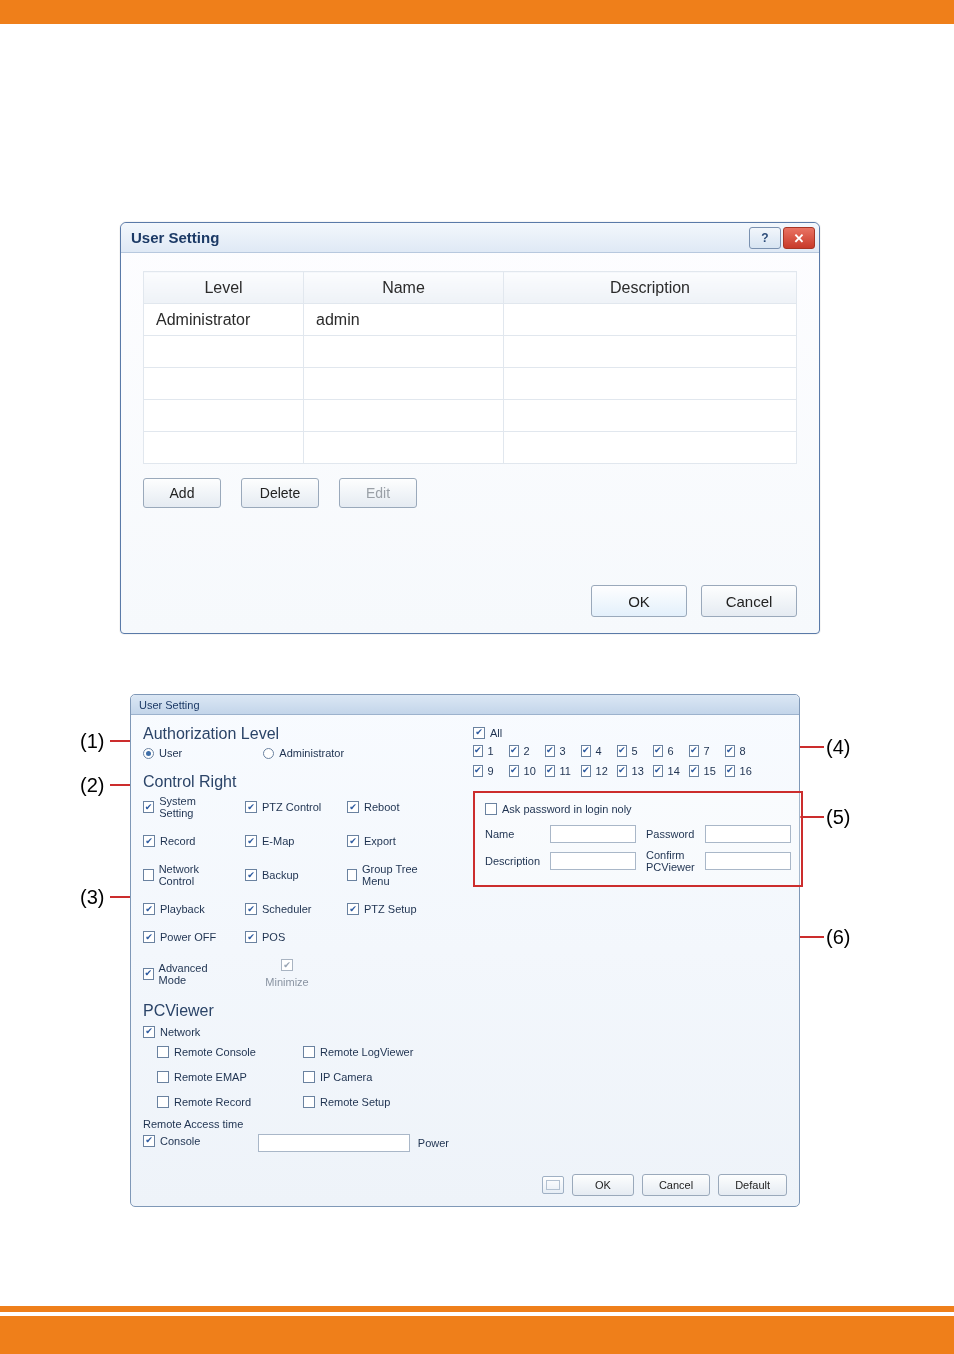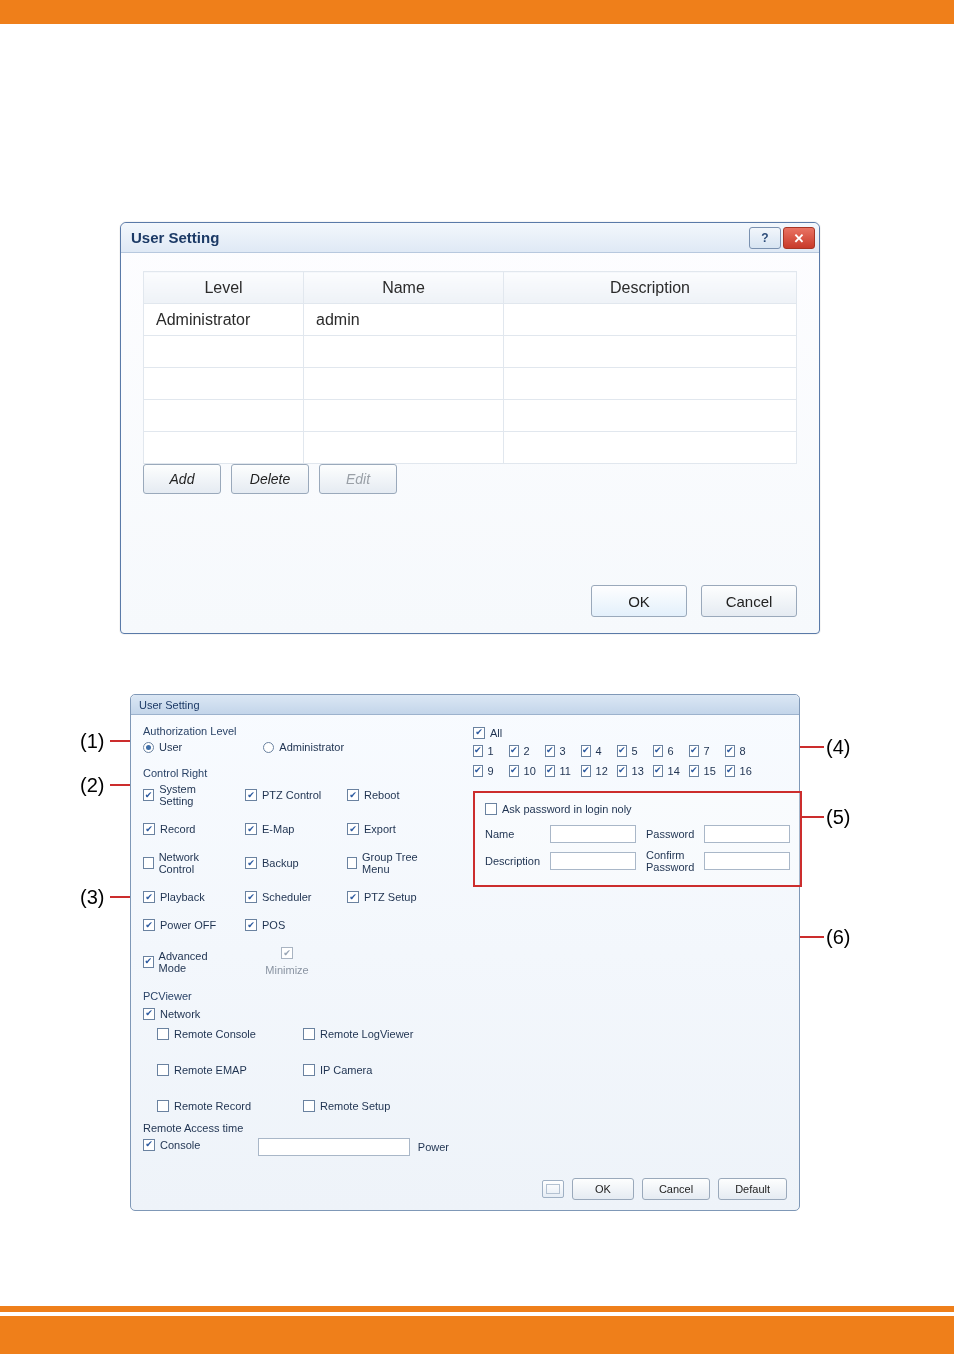--- a/index.html
+++ b/index.html
@@ -31,21 +31,21 @@
   .winbtn.close .x { font-size:13px; }
 
   .dlg1 .body { padding:18px 22px 14px; }
   .tbl { width:100%; border:1px solid #c7d1dc; background:#fff; border-collapse:collapse; }
   .tbl th, .tbl td { border:1px solid #e1e7ee; padding:6px 12px; font-size:16px; color:#2b2b2b; height:32px; }
   .tbl th { background:linear-gradient(#fbfcfe,#eef2f7); font-weight:normal; text-align:center; }
   .tbl td.level { text-align:left; width:160px; }
   .tbl td.name { width:200px; }
   .tbl td.desc { text-align:left; }
 
-  .btnrow1 { display:flex; gap:10px;font-style:italic; }
+  .btnrow1 { margin-top:14px; display:flex; gap:20px; }
   .btn { min-width:78px; height:30px; border:1px solid #9aa9bb; border-radius:3px;
          background:linear-gradient(#fdfefe,#e5ebf2); font-size:14px; color:#222;
          display:inline-flex; align-items:center; justify-content:center; padding:0 16px; }
   .btn.disabled { color:#9aa0a7; }
   .btn.primary { background:linear-gradient(#fefeff,#e3f0fb); }
 
   .dlg1 .footer { position:absolute; right:22px; bottom:16px; display:flex; gap:14px; }
   .dlg1 .footer .btn { min-width:96px; height:32px; font-size:15px; }
 
   
@@ -59,33 +59,33 @@
   }
   .dlg2 .titlebar2 {
     height:20px; padding:0 8px; display:flex; align-items:center;
     background:linear-gradient(#dbe7f4,#c3d5ea); border-bottom:1px solid #9cb2cd;
     border-radius:5px 5px 0 0; font-size:11px; color:#1c3a66;
   }
   .dlg2 .grid { display:grid; grid-template-columns: 330px 1fr; }
   .dlg2 .col { padding:10px 12px 12px; }
 
   .grp { margin-bottom:10px; }
-  .grp-title { font-size:11px; color:#2b4468; margin-bottom:4px; }
+  .grp-title { font-size:16px; color:#2b4468; margin-bottom:4px; }
   .fs { border:1px solid #cfd9e5; border-radius:3px; padding:8px 10px 10px; background:rgba(255,255,255,.35); }
   .radio, .check { display:inline-flex; align-items:center; gap:5px; font-size:11px; color:#1e3250; margin-right:18px; margin-bottom:4px; }
   .radio .dot { width:11px; height:11px; border:1px solid #6a82a0; border-radius:50%; background:#fff; position:relative; display:inline-block; }
   .radio.sel .dot::after { content:""; position:absolute; inset:2px; background:#3e6ea8; border-radius:50%; }
   .check .box { width:12px; height:12px; border:1px solid #6a82a0; background:#fff; display:inline-flex; align-items:center; justify-content:center; font-size:10px; color:#2c5aa0; line-height:1; }
   .check.on .box::after { content:"✔"; font-size:9px; color:#2c5aa0; }
   .check.dim { color:#8a94a2;flex-direction:column; }
   .check.dim .box { border-color:#a9b4c2; }
   .check.dim.on .box::after { color:#97a4b4; }
 
   .rights { display:grid; grid-template-columns: 1fr 1fr 1fr; row-gap:12px; }
-  .pcv { display:grid; grid-template-columns: 1fr 1fr; row-gap:20px; }
+  .pcv { display:grid; grid-template-columns: 1fr 1fr; row-gap:9px; }
   .txt { height:18px; border:1px solid #a9b7c8; background:#fff; padding:0 4px; font-size:11px; min-width:92px; }
   .minute-row { display:flex; align-items:center; gap:8px; margin-top:4px; }
 
   .camgrid { display:grid; grid-template-columns: repeat(8, 36px); row-gap:4px; column-gap:0; margin-top:2px;}
   .camall { margin-bottom:4px; display:inline-flex; }
   .camtop { display:flex; justify-content:space-between; align-items:center; }
   .spin { width:26px; height:14px; border:1px solid #9fb0c4; background:linear-gradient(#f6f9fd,#e4ecf5); display:flex; }
   .spin::before, .spin::after { content:""; flex:1; border-left:1px solid #c2cedc; }
   .spin::before{border-left:none;}
 
@@ -410,21 +410,21 @@
             <span class="box"></span>
             <span>Ask password in login noly</span>
           </span>
           <div class="credgrid">
             <span>Name</span>
             <input class="txt" style="">
             <span>Password</span>
             <input class="txt" style="">
             <span>Description</span>
             <input class="txt" style="">
-            <span style="line-height:1.1">Confirm Password</span>
+            <span style="line-height:1.1">Confirm PCViewer</span>
             <input class="txt" style="">
           </div>
         </div>
       </div>
     </div>
     <div class="footer2">
       <span class="kbicon"></span>
       <div class="btn">OK</div>
       <div class="btn">Cancel</div>
       <div class="btn">Default</div>

